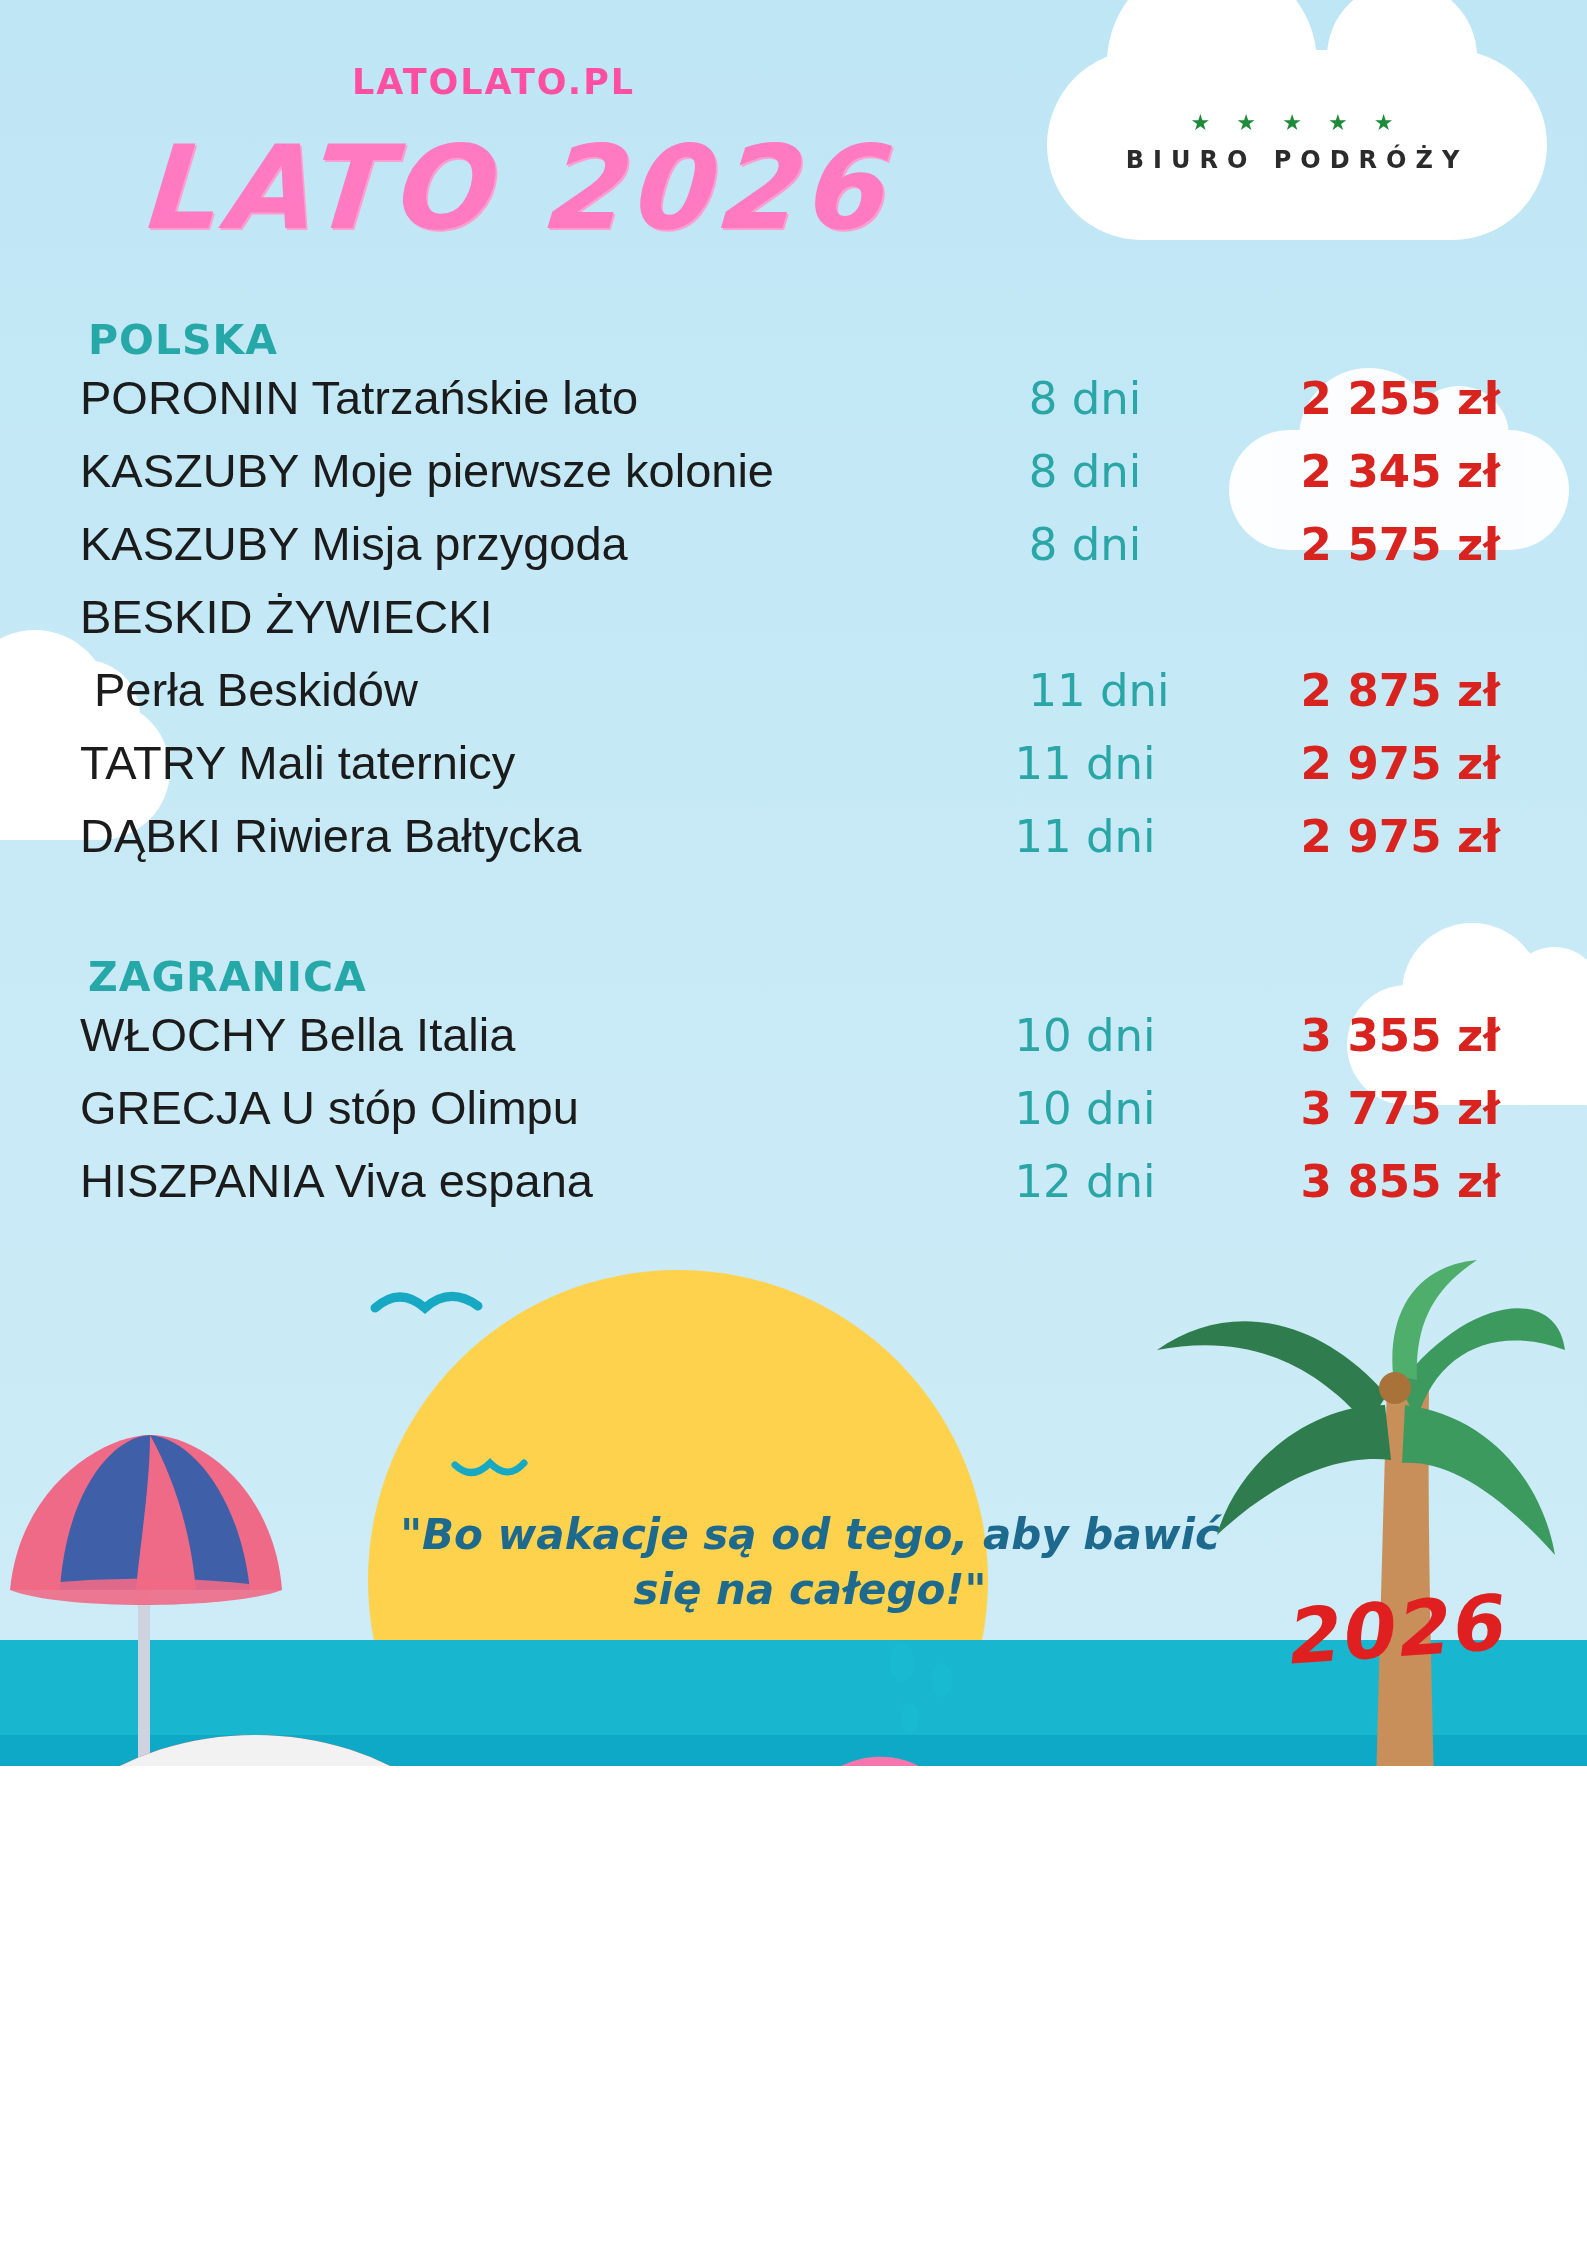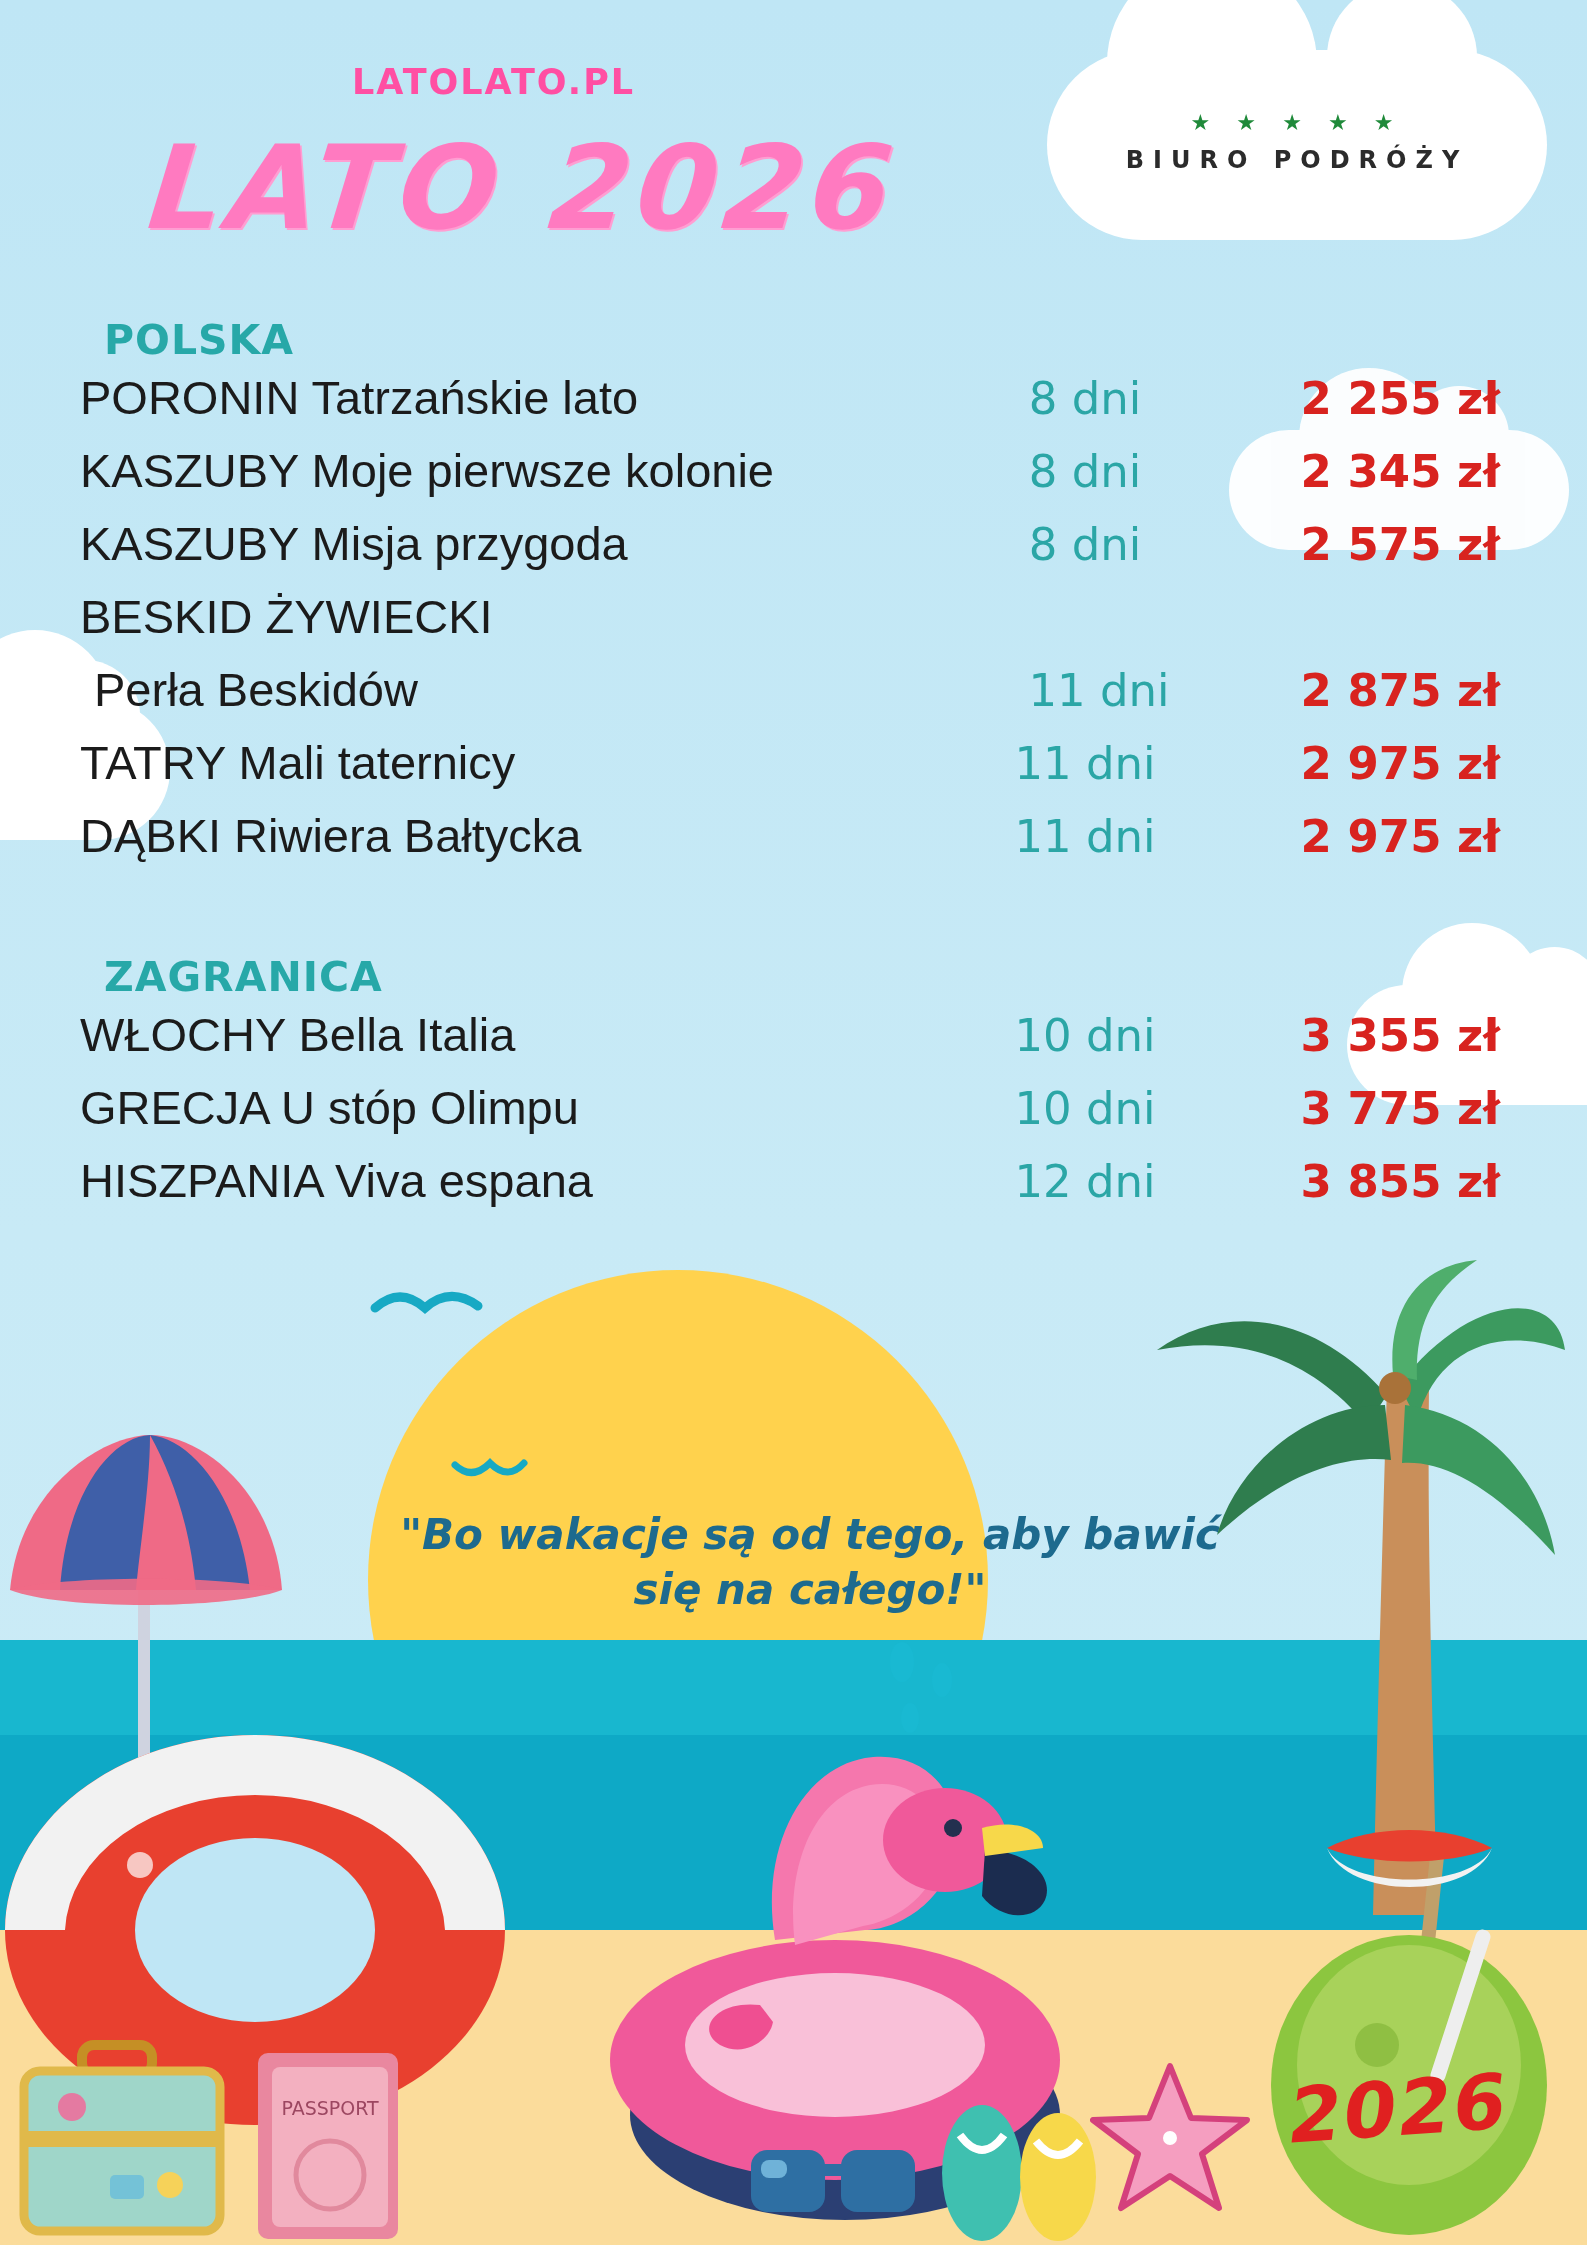--- a/index.html
+++ b/index.html
@@ -6,21 +6,21 @@
     margin: 0;
     padding: 0;
     background: #ffffff;
   }
   body {
     font-family: "Liberation Sans", sans-serif;
   }
   .poster {
     position: relative;
     width: 1587px;
-    height: 2245px;
+    height: 1766px;
     overflow: hidden;
     background: linear-gradient(180deg, #bfe6f5 0%, #c8eaf6 55%, #cdecf7 100%);
   }
 
   
   .cloud {
     position: absolute;
     background: #ffffff;
     border-radius: 999px;
     pointer-events: none;
@@ -158,21 +158,21 @@
     top: 316px;
     left: 80px;
     width: 1430px;
   }
   .section-head {
     font-family: "DejaVu Sans", sans-serif;
     font-weight: bold;
     font-size: 41px;
     letter-spacing: 1px;
     color: #27a8a8;
-    margin: 0 0 6px 24px;
+    margin: 0 0 6px 8px;
   }
   .section-head.zagranica {
     margin-top: 72px;
   }
   .row {
     display: flex;
     align-items: baseline;
     height: 73px;
   }
   .row .name {

